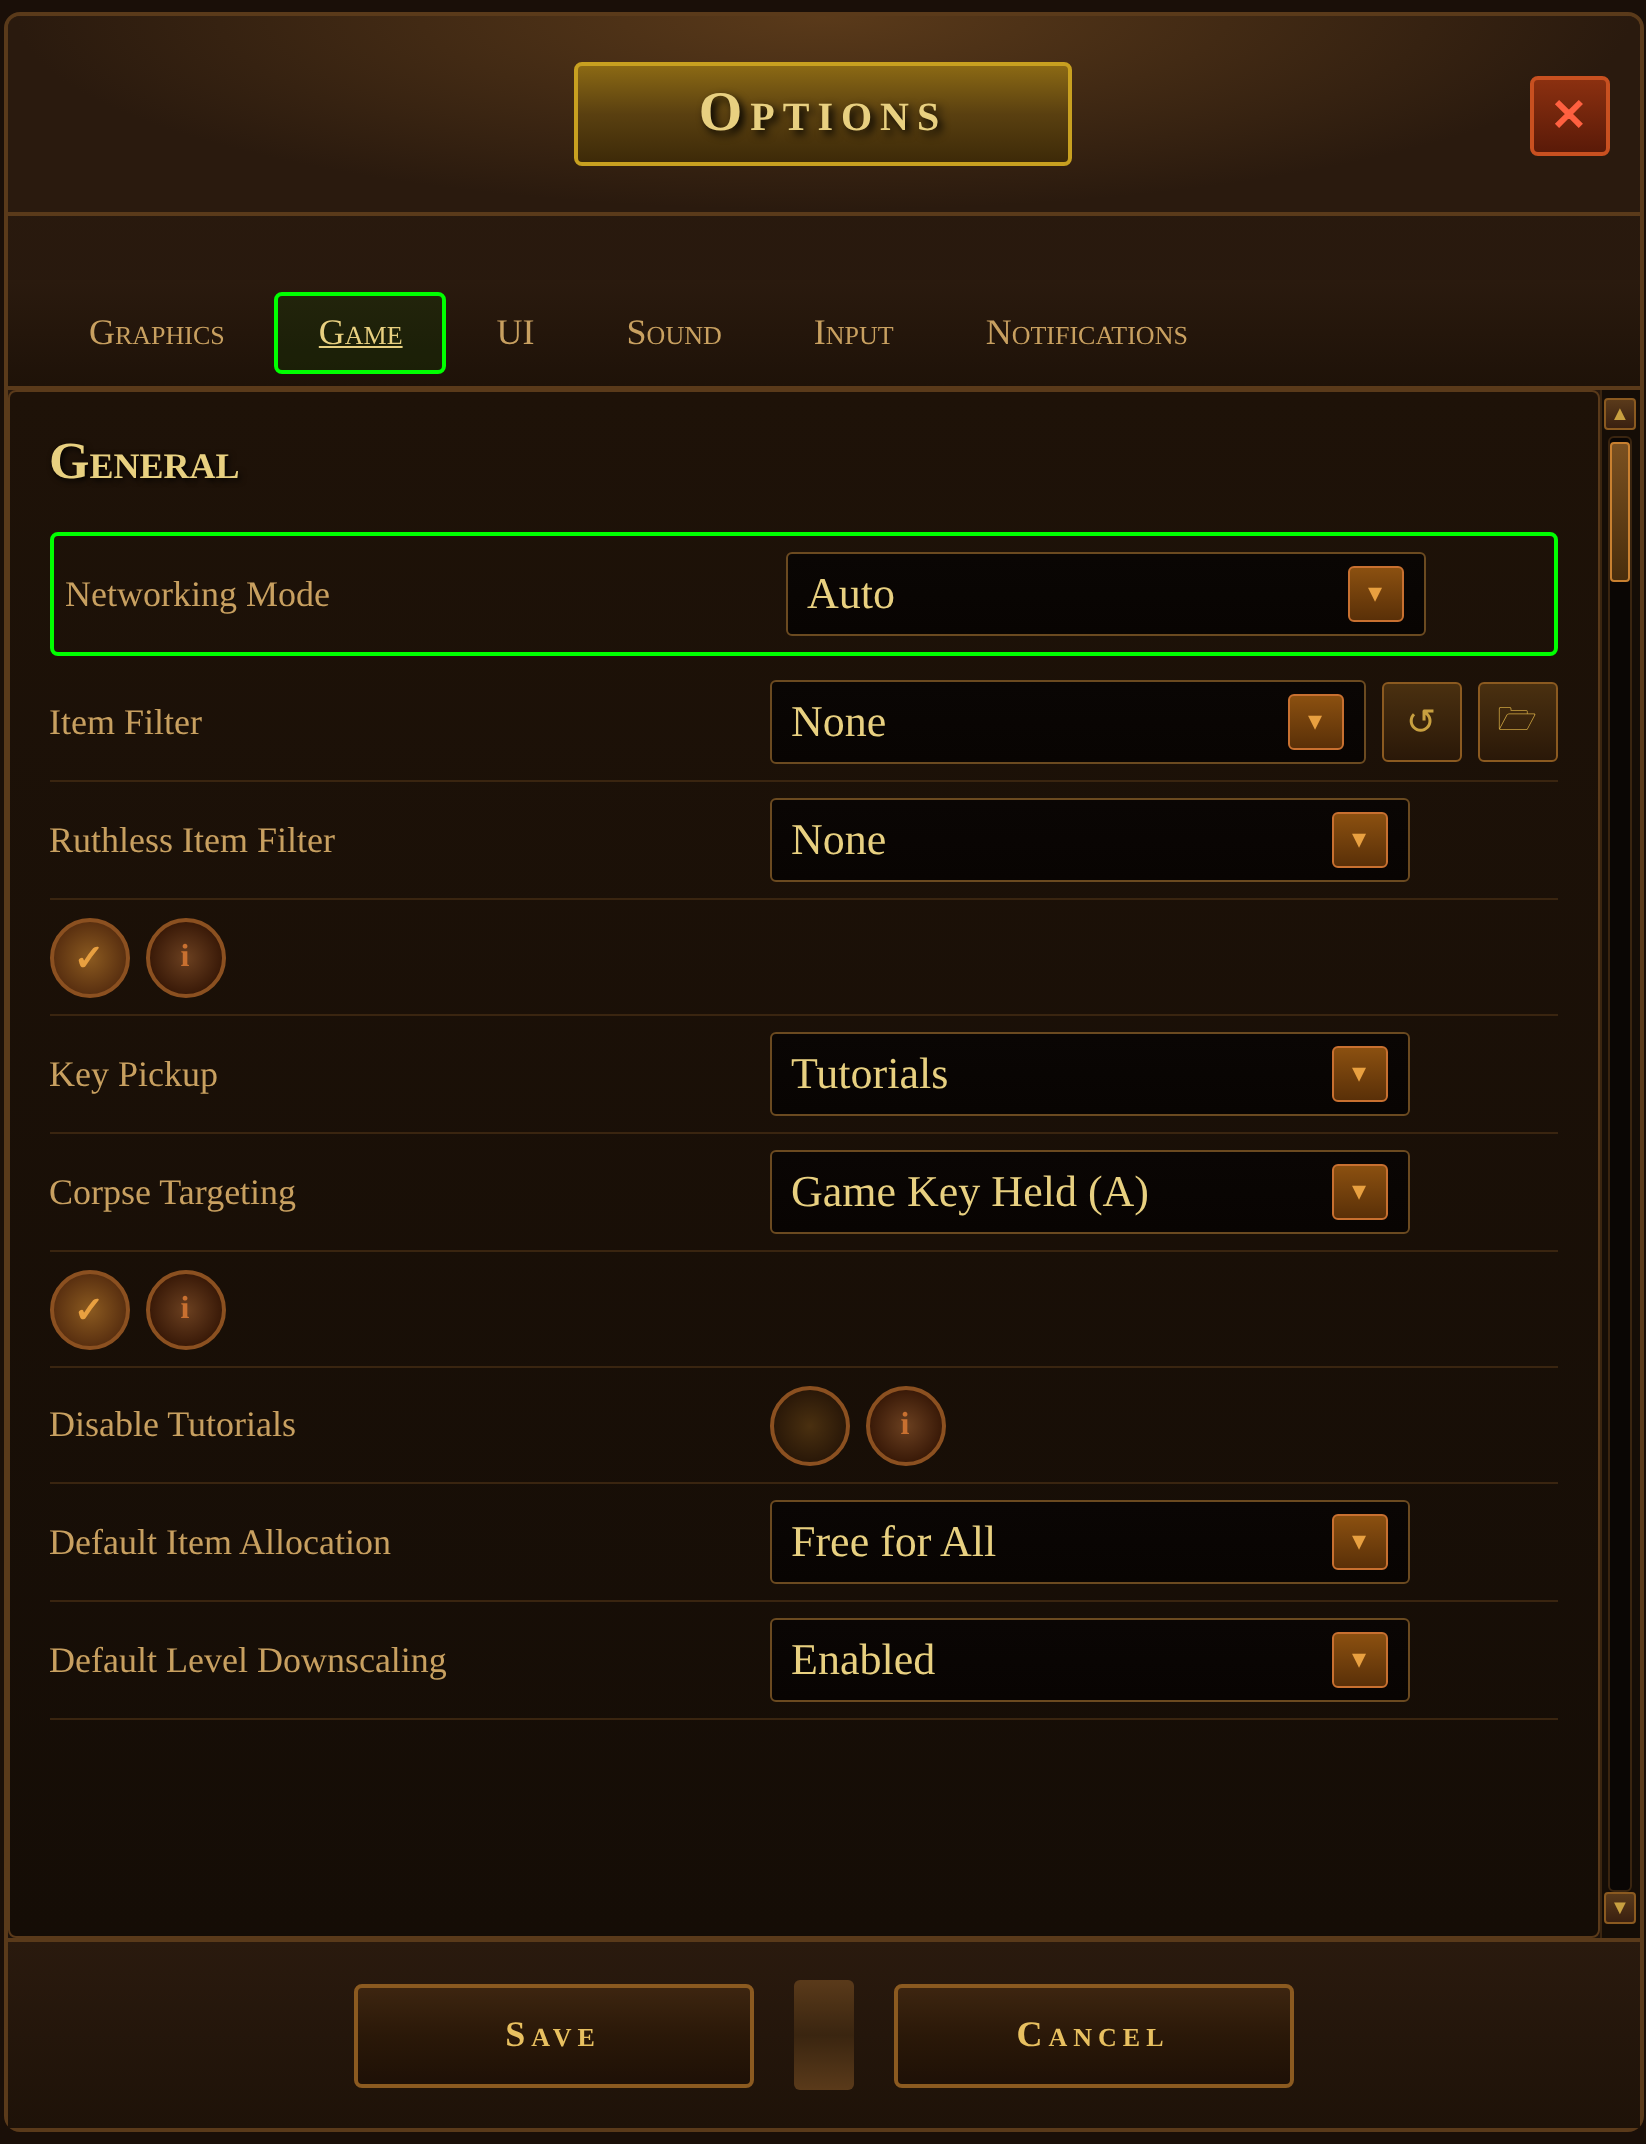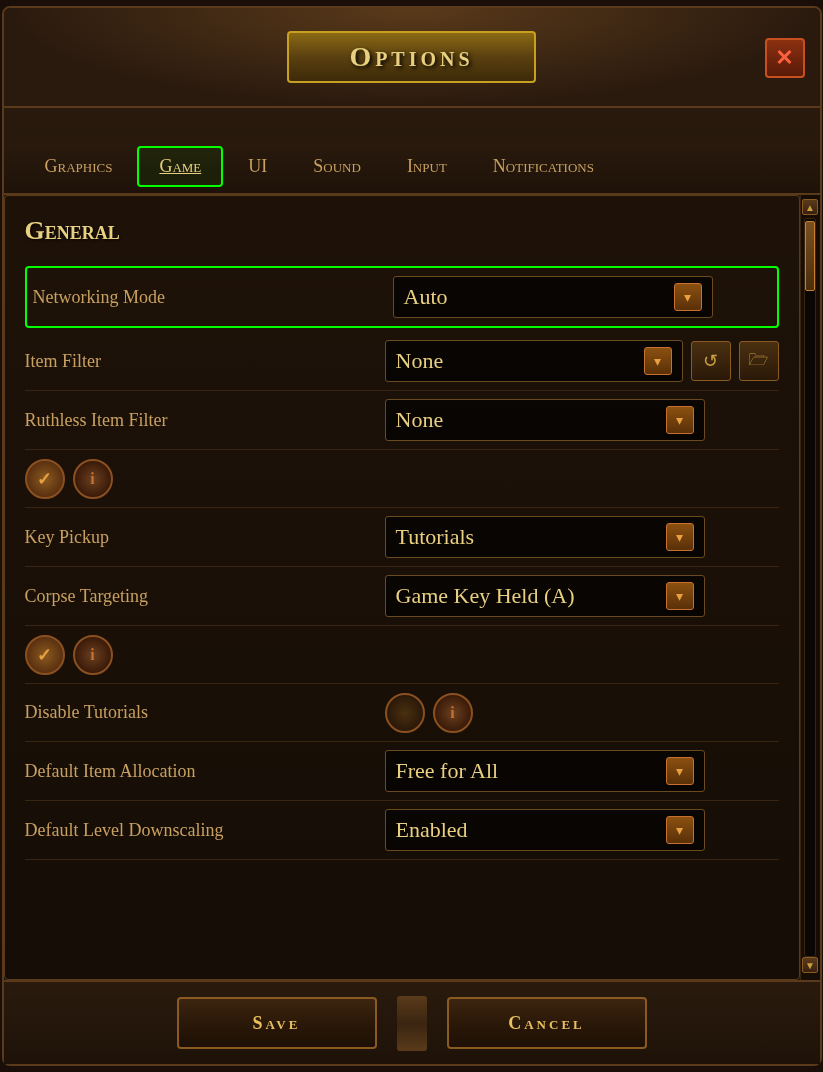--- a/index.html
+++ b/index.html
@@ -244,21 +244,21 @@
       border-radius: 3px;
       display: flex;
       align-items: center;
       justify-content: center;
       cursor: pointer;
       color: #c8a040;
       font-size: 16px;
     }
 
     .footer {
-      height: 84px;
+      height: 95px;
       background: linear-gradient(180deg, #2a1a0e 0%, #1e1208 100%);
       border-top: 2px solid #5a3a1a;
       display: flex;
       align-items: center;
       justify-content: center;
       gap: 20px;
       padding: 0 30px;
     }
 
     .footer-btn {

